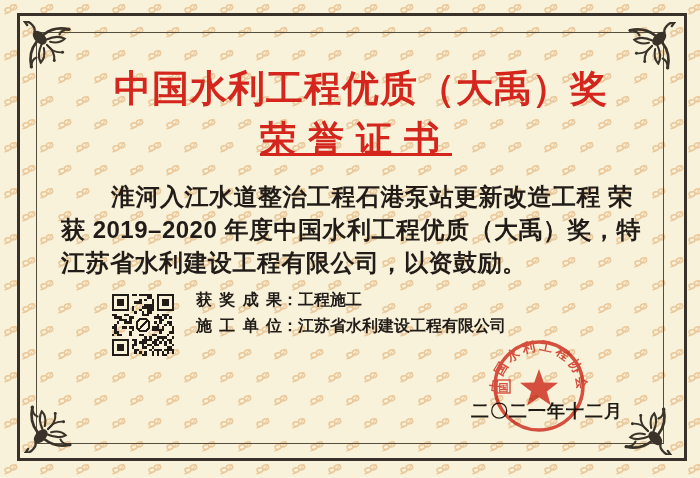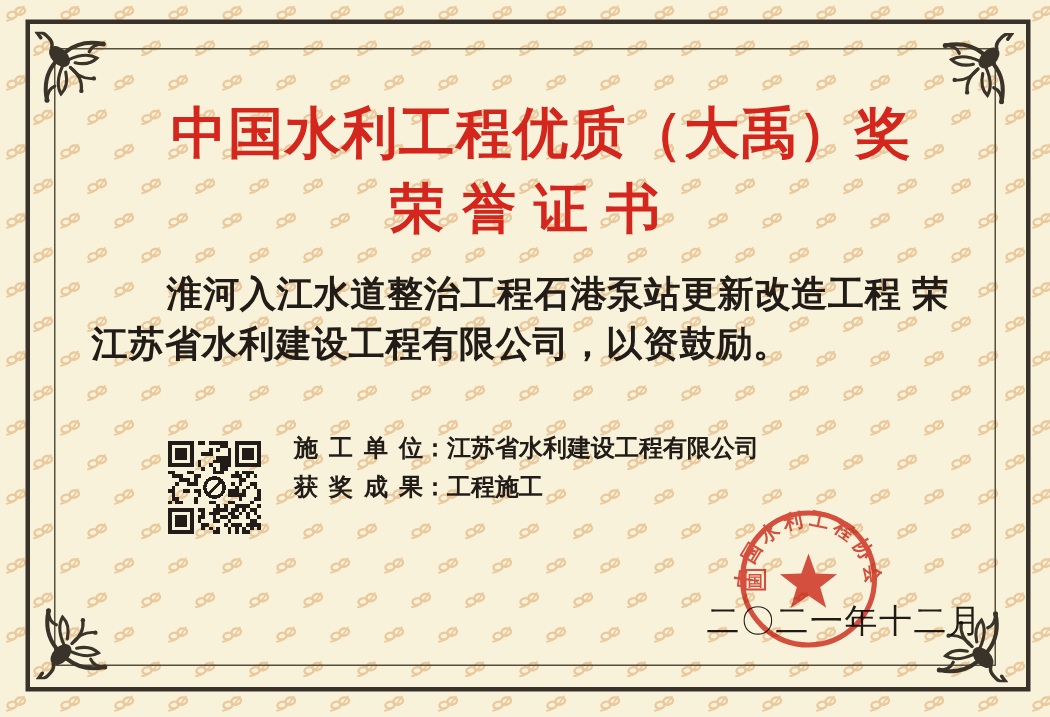--- a/index.html
+++ b/index.html
@@ -23,39 +23,39 @@
   .orn.bl{left:24px;top:403px;transform:scaleY(-1);}
   .orn.br{left:622px;top:405px;transform:scale(-1,-1);}
   .title1{
     position:absolute;left:0;top:64px;width:100%;margin:0;text-align:center;
     font-family:"DejaVu Serif","Liberation Serif",serif;
     font-size:37px;font-weight:700;color:#d5261d;letter-spacing:1px;padding-left:11px;
   }
   .title2{
     position:absolute;left:0;top:115px;width:100%;margin:0;text-align:center;
     font-family:"DejaVu Serif","Liberation Serif",serif;
-    font-size:36px;font-weight:700;color:#d5261d;letter-spacing:12px;text-indent:12px;
+    font-size:36px;font-weight:700;color:#d5261d;letter-spacing:12px;text-indent:12px;text-decoration:underline;
   }
   .body-text{
     position:absolute;left:61px;top:180px;width:580px;
     color:#211c18;font-size:24px;font-weight:700;line-height:33px;letter-spacing:0.5px;
   }
   .line1{text-indent:0;}
   .line1 .pad{display:inline-block;width:50px;}
   .calli{font-family:Liberation Sans, sans-serif;font-weight:600;}
   .qr{position:absolute;left:112px;top:294px;width:62px;height:62px;shape-rendering:crispEdges;}
   .fields{position:absolute;left:196px;top:287px;color:#211c18;}
   .frow{height:26px;line-height:26px;font-size:16px;font-weight:700;white-space:nowrap;}
   .flabel{display:inline-block;width:86px;text-align:justify;text-align-last:justify;vertical-align:top;}
   .fcolon{display:inline-block;}
   .fvalue{display:inline-block;}
   .seal{position:absolute;left:489px;top:336px;width:100px;height:100px;opacity:0.88;mix-blend-mode:multiply;}
   .date{
     position:absolute;left:471px;top:399px;width:180px;
-    font-size:22px;font-weight:400;color:#211c18;letter-spacing:1px;white-space:nowrap;
+    font-size:18px;font-weight:700;color:#211c18;letter-spacing:1px;white-space:nowrap;
     mix-blend-mode:multiply;
   }
 </style>
 </head>
 <body>
 
 <div class="cert">
 
   <svg class="bg-pattern" viewBox="0 0 700 478" aria-hidden="true">
     <defs>
@@ -111,20 +111,21 @@
     </svg>
   <svg class="orn br">
       <use href="#orn"></use>
     </svg>
 
   <h1 class="title1">中国水利工程优质（大禹）奖</h1>
   <h2 class="title2">荣誉证书</h2>
 
   <div class="body-text">
     <div class="line line1"><span class="pad"></span><span class="calli">淮河入江水道整治工程石港泵站更新改造工程</span> <span>荣</span></div>
+    <div class="line">获 2019–2020 年度中国水利工程优质（大禹）奖，特</div>
     <div class="line">江苏省水利建设工程有限公司，以资鼓励。</div>
   </div>
 
   <svg class="qr" id="qr" viewBox="0 0 25 25">
       <g fill="#211c18">
         <rect x="8" y="0" width="1" height="1"></rect>
         <rect x="9" y="0" width="1" height="1"></rect>
         <rect x="11" y="0" width="1" height="1"></rect>
         <rect x="12" y="0" width="1" height="1"></rect>
         <rect x="13" y="0" width="1" height="1"></rect>
@@ -307,24 +308,24 @@
         <rect x="1" y="19" width="5" height="5" fill="#f8f2da"></rect>
         <rect x="2" y="20" width="3" height="3"></rect>
         <circle cx="12.5" cy="12.5" r="3.6" fill="#f8f2da"></circle>
         <circle cx="12.5" cy="12.5" r="2.6" fill="none" stroke="#211c18" stroke-width="0.9"></circle>
         <path d="M11 14.2 L14.2 10.8" stroke="#211c18" stroke-width="0.8" fill="none"></path>
       </g>
     </svg>
 
   <div class="fields">
     <div class="frow">
-      <span class="flabel">施工单位</span><span class="fcolon">：</span><span class="fvalue">江苏省水利建设工程有限公司</span>
+      <span class="flabel">获奖成果</span><span class="fcolon">：</span><span class="fvalue">工程施工</span>
     </div>
     <div class="frow">
-      <span class="flabel">获奖成果</span><span class="fcolon">：</span><span class="fvalue">工程施工</span>
+      <span class="flabel">施工单位</span><span class="fcolon">：</span><span class="fvalue">江苏省水利建设工程有限公司</span>
     </div>
   </div>
 
   <svg class="seal" viewBox="0 0 100 100">
     <circle cx="50" cy="50" r="44" fill="none" stroke="#d63b2e" stroke-width="3.4"></circle>
     <defs>
         <path id="sealArc" d="M 13 66 A 39 39 0 1 1 87 66" fill="none"></path>
       </defs>
     <text font-size="13" font-weight="700" fill="#d63b2e" font-family="&quot;DejaVu Serif&quot;,&quot;Liberation Serif&quot;,serif" letter-spacing="3">
       <textPath href="#sealArc" startOffset="50%" text-anchor="middle">中国水利工程协会</textPath>

